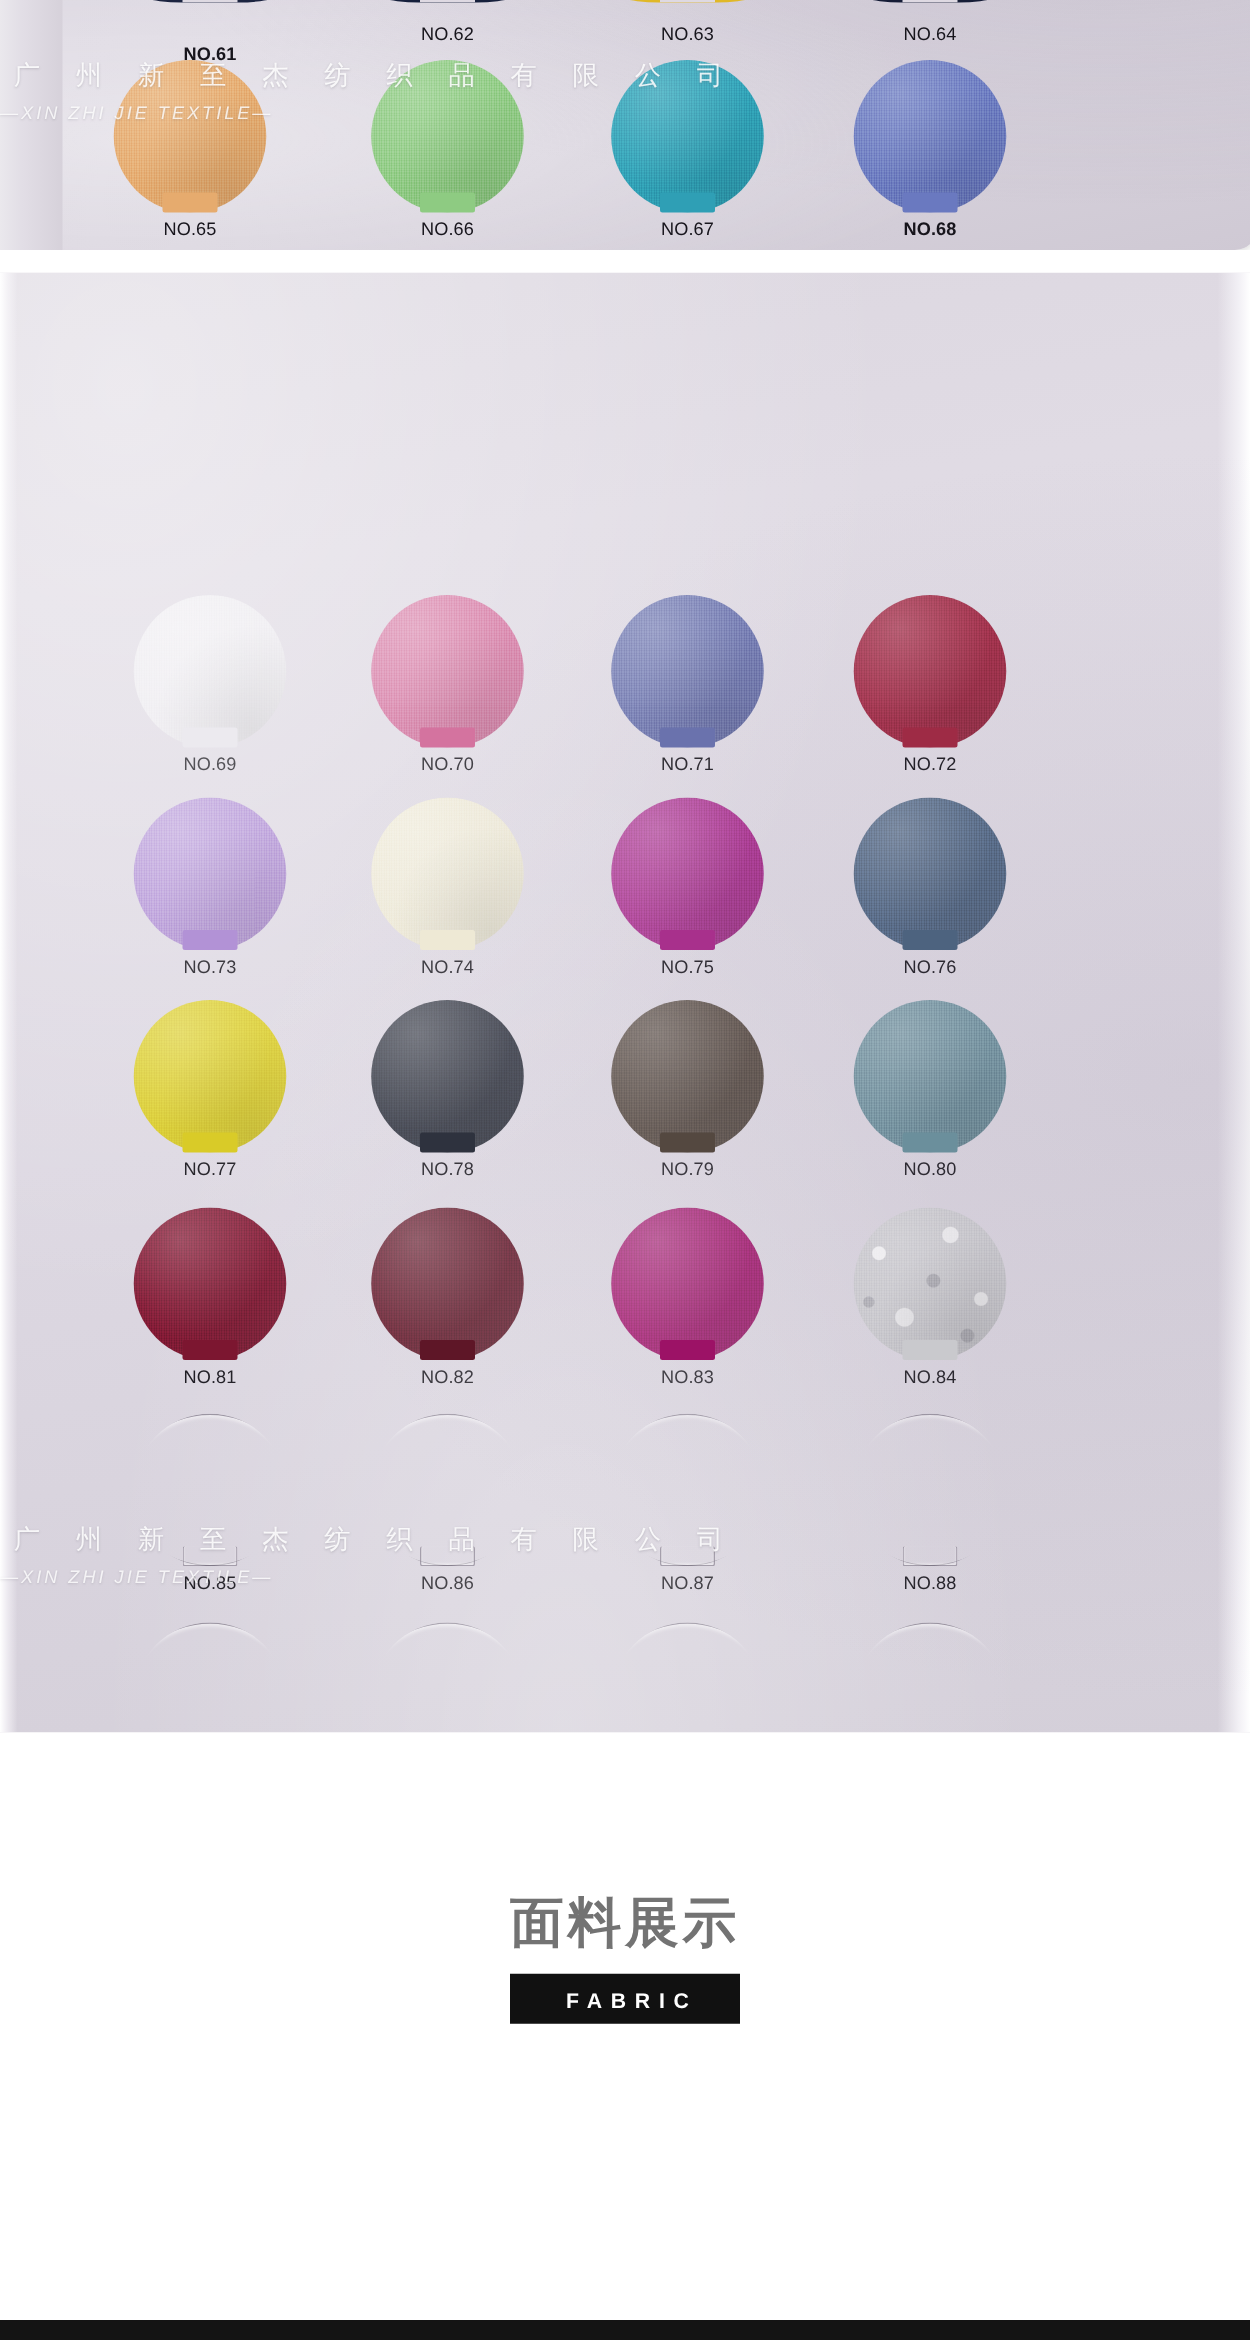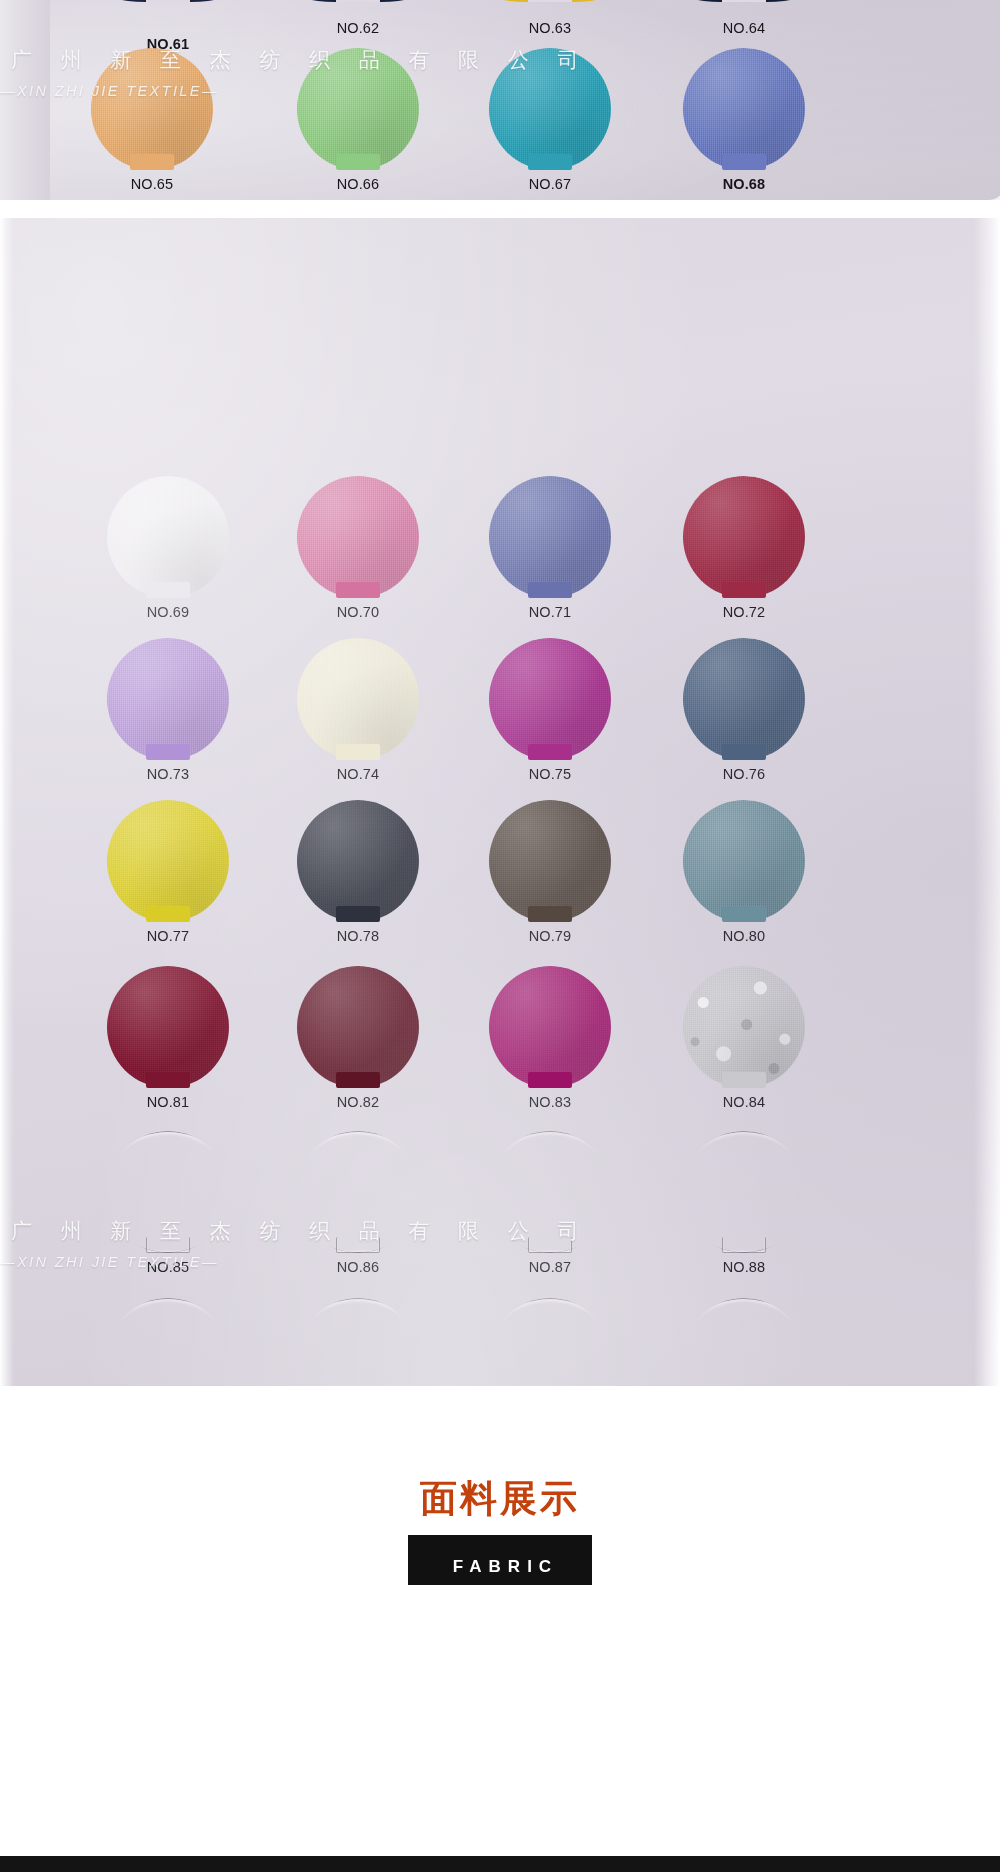--- a/index.html
+++ b/index.html
@@ -157,27 +157,28 @@
   }
 
   
   .bottom{
     position:absolute; left:0; top:1386px; width:1000px; height:486px; background:#fff;
   }
   .title-block{
     position:absolute; left:0; top:88px; width:1000px; text-align:center;
   }
   .title-cn{
-    font-size:37px; color:#c2410c; letter-spacing:3px; font-weight:700;
+    font-size:43px; color:#737373; letter-spacing:3px; font-weight:700;
     font-family:"DejaVu Sans","Liberation Sans",sans-serif;
+    margin-top:36px;
   }
   .title-en-bar{
     display:inline-block; margin-top:11px;
     background:#111111; color:#ffffff;
-    padding:22px 34px 8px 38px;
+    padding:12px 34px 8px 38px;
     font-size:17px; letter-spacing:7px; text-indent:7px; font-weight:700;
     font-family:"Liberation Sans","DejaVu Sans",sans-serif;
   }
   .black-bar{
     position:absolute; left:0; bottom:0; width:1000px; height:16px; background:#141414;
   }
   .gap-strip{
     position:absolute; left:0; top:200px; width:1000px; height:18px; background:#ffffff; z-index:30;
   }
 </style>

